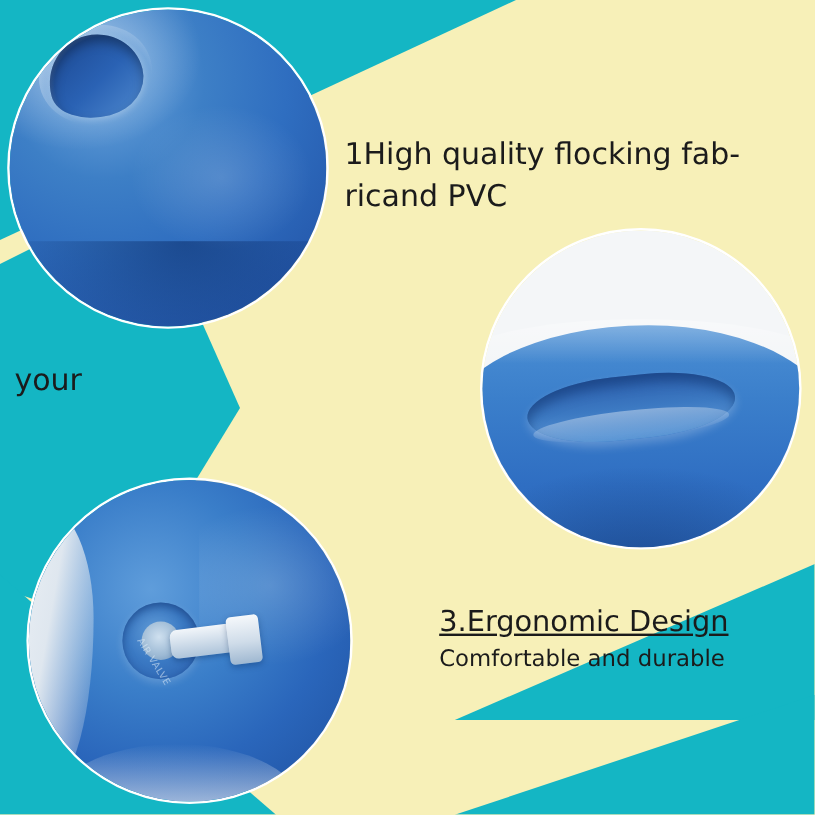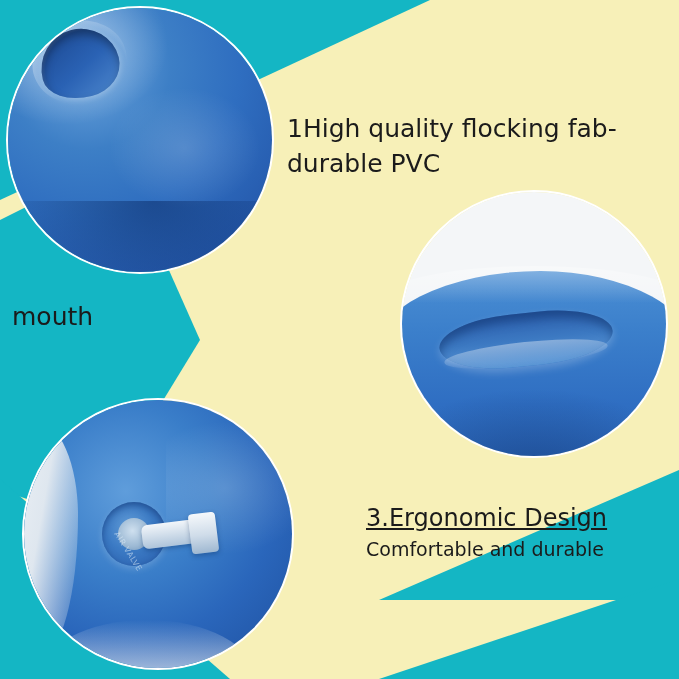--- a/index.html
+++ b/index.html
@@ -239,23 +239,23 @@
       <div class="val-ring"></div>
       <div class="val-hole"></div>
       <div class="val-nozzle"></div>
       <div class="val-cap"></div>
       <div class="val-text">AIR VALVE</div>
     </div>
   </div>
 
   <div class="caption" id="caption-1">
     <div>1High quality flocking fab-</div>
-    <div>durable PVC</div>
+    <div>ricand PVC</div>
   </div>
 
   <div class="caption" id="caption-2">
-    <div>mouth</div>
+    <div>your</div>
   </div>
 
   <div class="caption" id="caption-3">3.Ergonomic Design</div>
   <div class="caption" id="caption-3b">Comfortable and durable</div>
 
 </div>
 
 </body></html>

